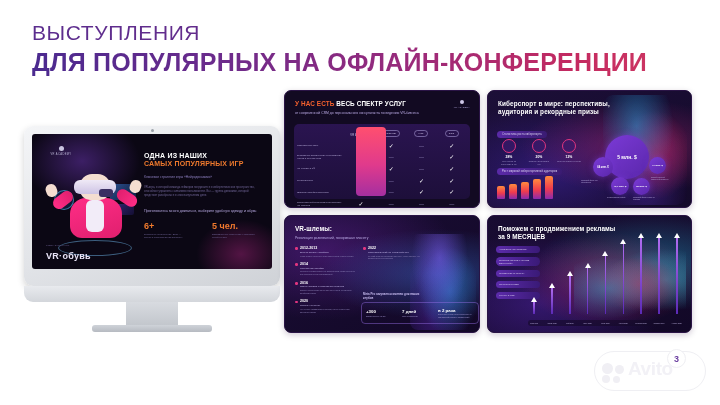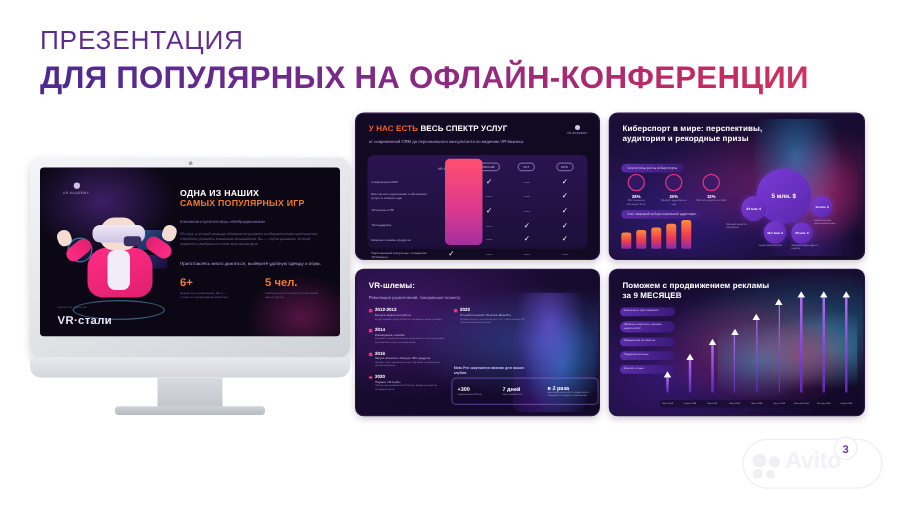--- a/index.html
+++ b/index.html
@@ -246,21 +246,21 @@
   .av-d3 { left:21px; top:14px; width:9px;  height:9px; }
   .av-d4 { left:19px; top:25px; width:7px;  height:7px; }
   .av-badge { position:absolute; right:20px; top:-2px; width:19px; height:19px; border-radius:50%;
     background:#ffffff; border:1px solid #efeff3; color:#6b3fa0; font-size:9px; font-weight:700;
     display:flex; align-items:center; justify-content:center; }
 </style>
 </head>
 <body>
 
 <div class="headline">
-  <div class="l1">ПРЕЗЕНТАЦИЯ</div>
+  <div class="l1">ВЫСТУПЛЕНИЯ</div>
   <div class="l2">ДЛЯ ПОПУЛЯРНЫХ НА ОФЛАЙН-КОНФЕРЕНЦИИ</div>
 </div>
 
 <div class="monitor">
   <div class="mon-body">
     <div class="mon-cam"></div>
     <div class="mon-screen">
       <div class="ms-glowA"></div>
       <div class="ms-glowB"></div>
 
@@ -298,21 +298,21 @@
             <div class="ms-cap">возрастное ограничение. Дети — только в сопровождении взрослых</div>
           </div>
           <div>
             <div class="ms-num">5 чел.</div>
             <div class="ms-cap">максимальное количество участников одной группы</div>
           </div>
         </div>
       </div>
 
       <div class="ms-footcap">самое интересное</div>
-      <div class="ms-foot">VR·стали</div>
+      <div class="ms-foot">VR·обувь</div>
     </div>
   </div>
   <div class="mon-chin"></div>
   <div class="mon-neck"></div>
   <div class="mon-base"></div>
 </div>
 
 <div class="cards">
 
   <div class="card c1">

